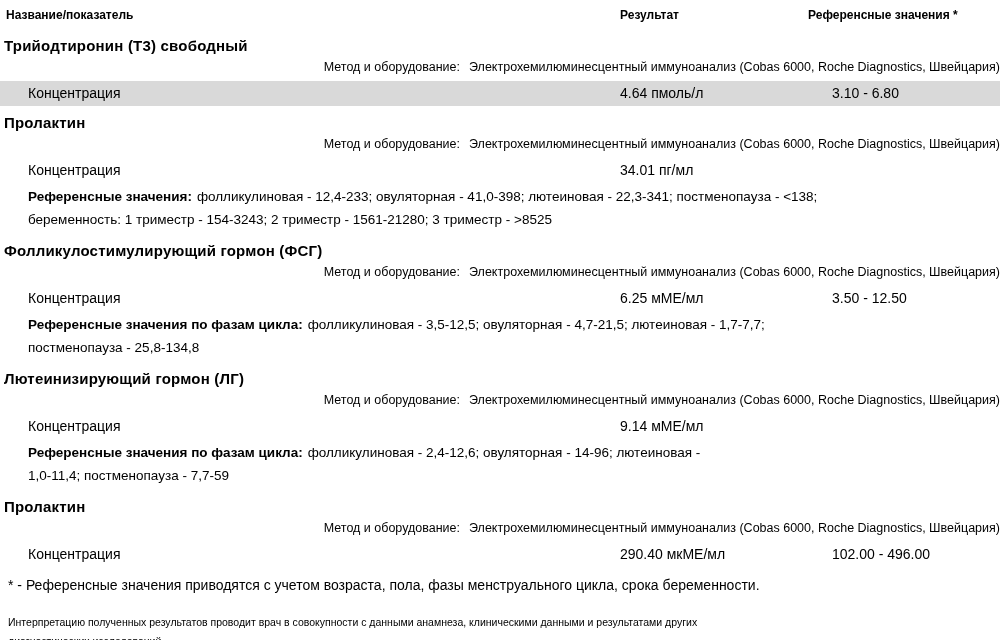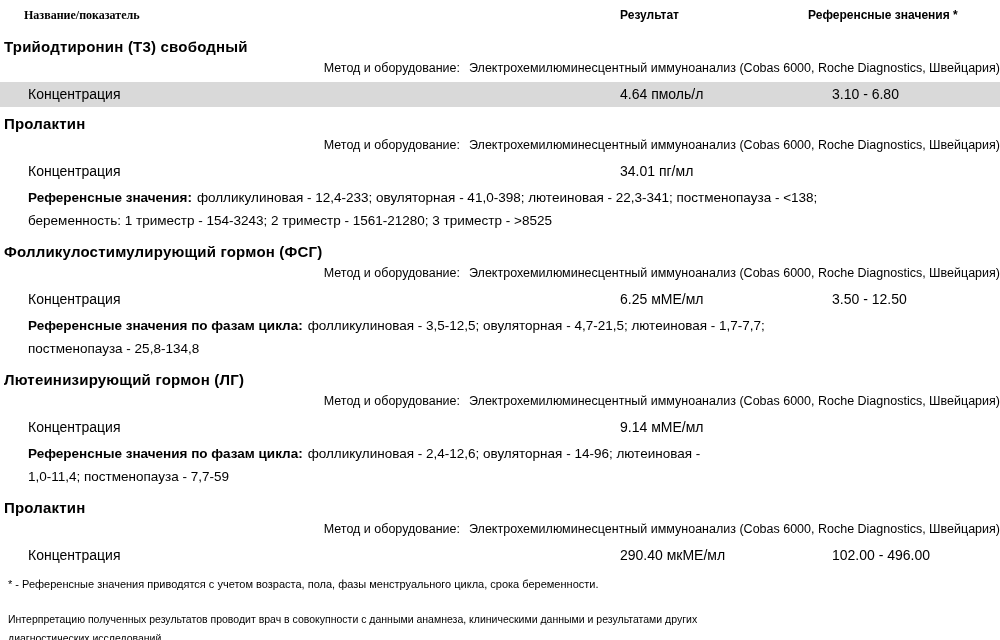--- a/index.html
+++ b/index.html
@@ -17,21 +17,21 @@
     display: grid;
     grid-template-columns: 620px 188px auto;
     align-items: baseline;
   }
 
   .header-row {
     font-size: 12px;
     font-weight: bold;
     padding: 3px 0 7px 0;
   }
-  .header-row .name { padding-left: 24px; font-family: Liberation Serif, serif; }
+  .header-row .name { padding-left: 6px; }
 
   .section-title {
     font-size: 15px;
     font-weight: bold;
     padding: 8px 0 4px 4px;
     letter-spacing: 0.2px;
   }
 
   .method {
     font-size: 12.5px;
@@ -52,21 +52,21 @@
     font-size: 13.5px;
     line-height: 23px;
     padding: 2px 0 3px 28px;
   }
   .note-label { font-weight: bold; margin-right: 5px; }
   .note-estradiol { max-width: 884px; }
   .note-fsh       { max-width: 836px; }
   .note-lh        { max-width: 720px; }
 
   .footnote {
-    font-size: 11px;
+    font-size: 14px;
     padding: 10px 0 0 8px;
   }
   .interpretation {
     font-size: 10.5px;
     line-height: 19px;
     padding-top: 20px;
     max-width: 740px;
   }
 </style>
 </head>

